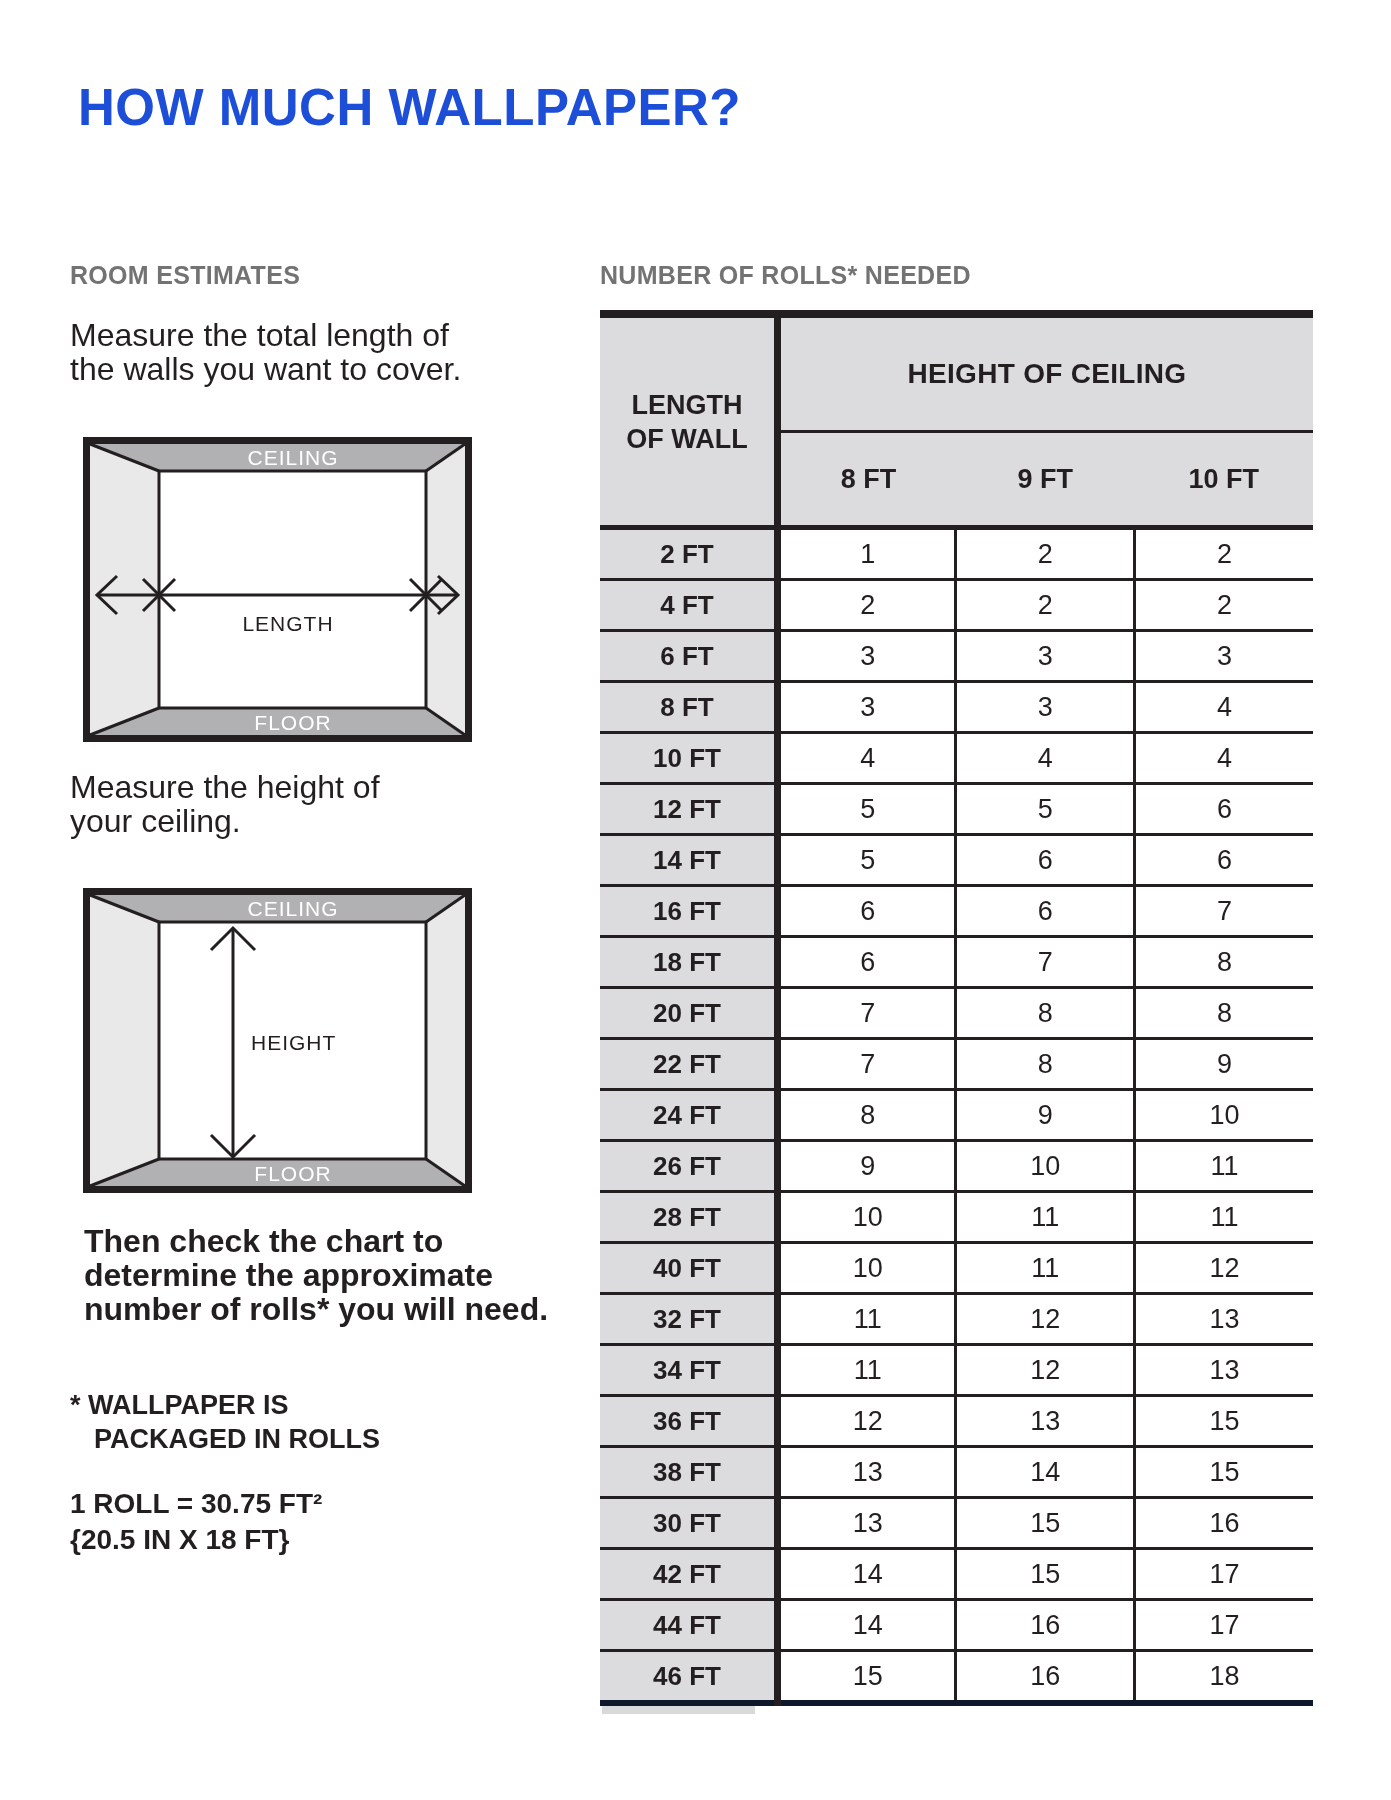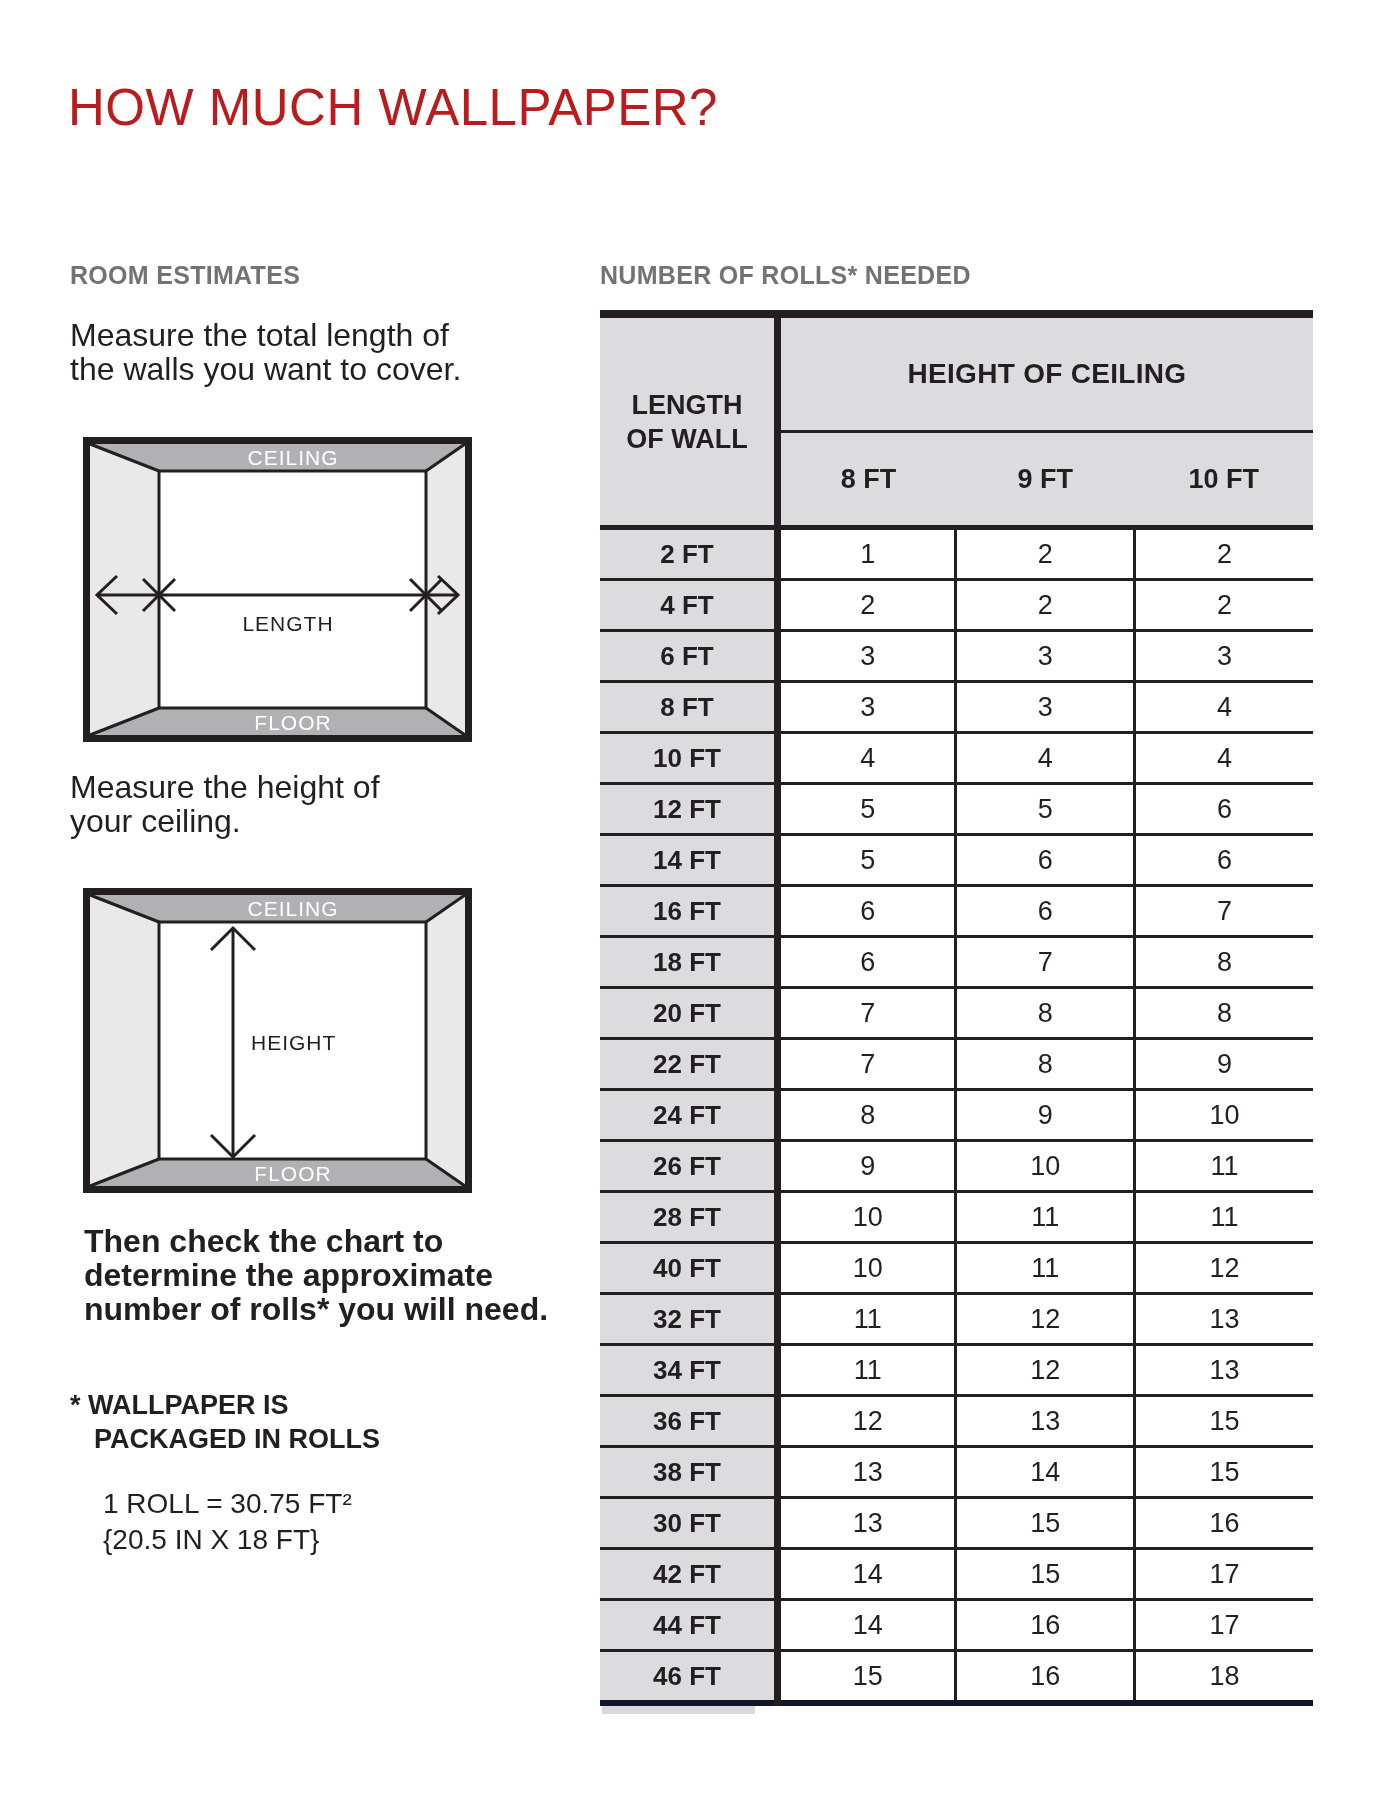--- a/index.html
+++ b/index.html
@@ -3,44 +3,44 @@
 <meta charset="utf-8">
 <style>
   html,body { margin:0; padding:0; background:#ffffff; }
   body {
     width:1391px; height:1800px; position:relative; overflow:hidden;
     font-family:"Liberation Sans", sans-serif; color:#231f20;
   }
   .abs { position:absolute; }
 
   .page-title {
-    left:68px; top:78px;
-    font-size:51px; font-weight:normal; letter-spacing:0.5px;
-    color:#b91c1c;
+    left:78px; top:78px;
+    font-size:51px; font-weight:bold; letter-spacing:0.5px;
+    color:#1d4ed8;
   }
 
   .sec-head {
     font-size:25px; font-weight:bold; letter-spacing:0.3px;
     color:#737373;
   }
   #room-estimates-heading { left:70px; top:261px; }
   #rolls-heading { left:600px; top:261px; width:713px; }
 
   .para { font-size:32px; line-height:34px; }
   #para-length { left:70px; top:318px; }
   #para-height { left:70px; top:770px; }
   #para-chart  { left:84px; top:1224px;font-weight:bold; }
 
   .diagram { width:389px; height:305px; }
   #diagram-length { left:83px; top:437px; }
   #diagram-height { left:83px; top:888px; }
 
   #footnote { left:70px; top:1388px; font-size:27px; font-weight:bold; line-height:34px; }
   #footnote .indent { padding-left:24px; }
-  #roll-info { left:70px; top:1486px; font-size:28px; font-weight:normal; line-height:36px;margin-left:33px; }
+  #roll-info { left:70px; top:1486px; font-size:28px; font-weight:bold; line-height:36px; }
 
   
   #table-wrap { left:600px; top:310px; width:713px; }
   table.rolls {
     border-collapse:collapse; table-layout:fixed; width:713px;
     border-top:8px solid #231f20;
   }
   table.rolls th, table.rolls td { padding:0; text-align:center; vertical-align:middle; }
   col.c0 { width:177px; } col.c1,col.c2,col.c3 { width:178px; }
 

